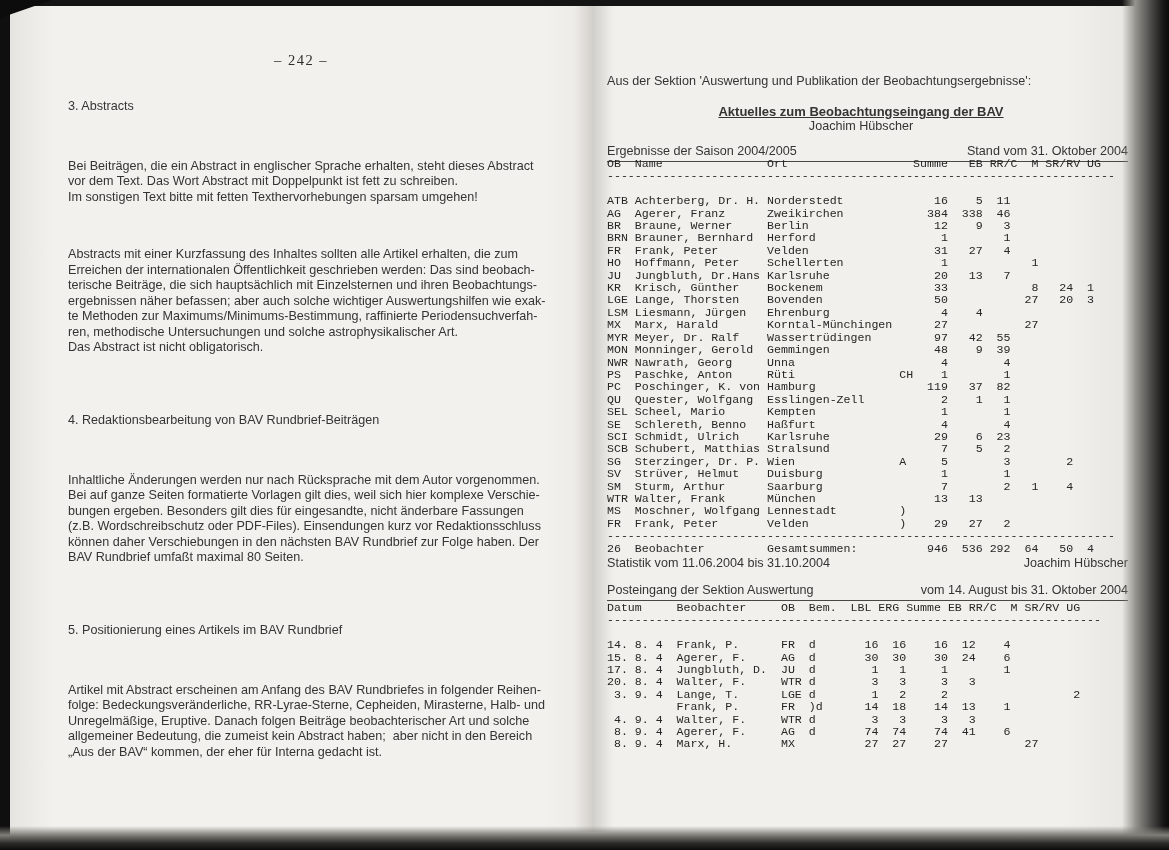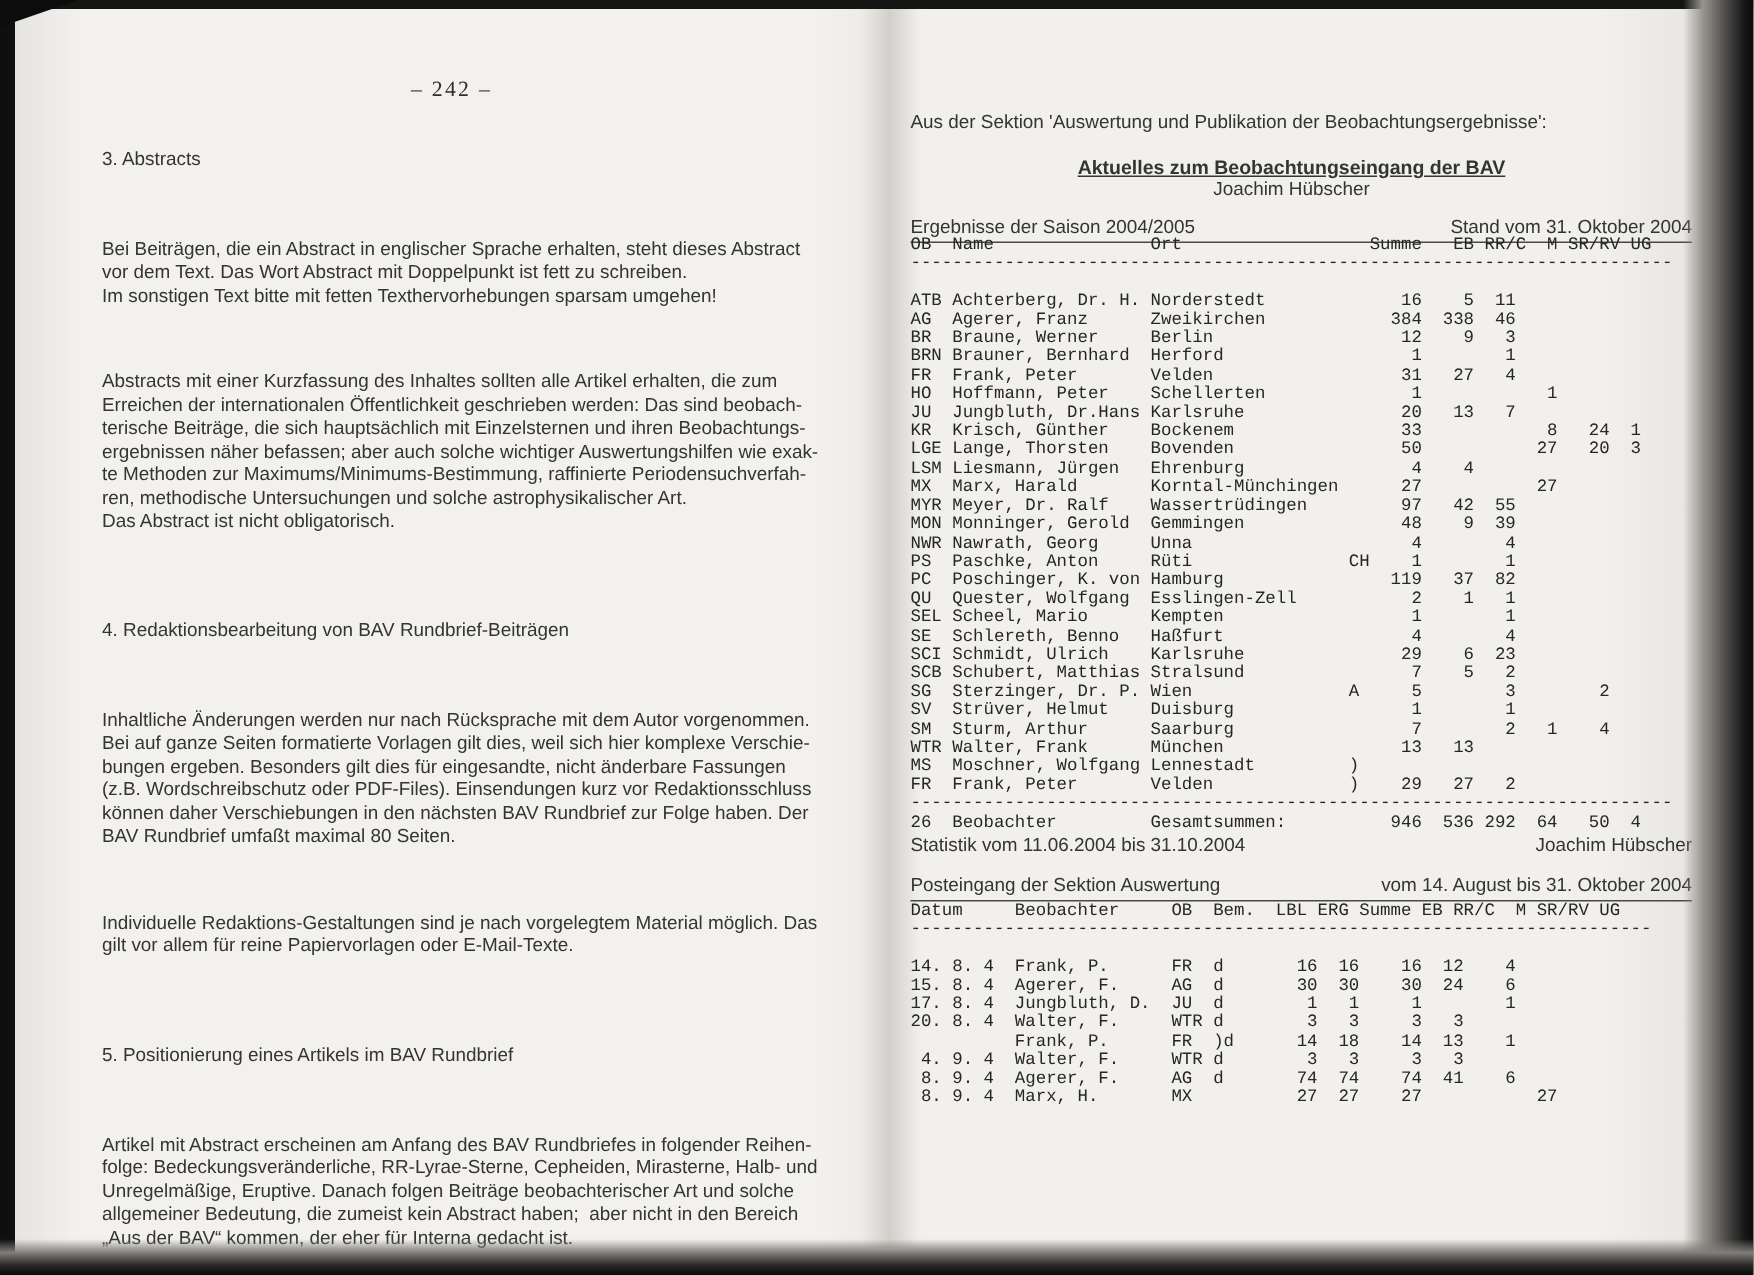--- a/index.html
+++ b/index.html
@@ -88,22 +88,20 @@
 ren, methodische Untersuchungen und solche astrophysikalischer Art.
 Das Abstract ist nicht obligatorisch.</div>
 
       <div class="heading">4. Redaktionsbearbeitung von BAV Rundbrief-Beiträgen</div>
       <div class="para">Inhaltliche Änderungen werden nur nach Rücksprache mit dem Autor vorgenommen.
 Bei auf ganze Seiten formatierte Vorlagen gilt dies, weil sich hier komplexe Verschie-
 bungen ergeben. Besonders gilt dies für eingesandte, nicht änderbare Fassungen
 (z.B. Wordschreibschutz oder PDF-Files). Einsendungen kurz vor Redaktionsschluss
 können daher Verschiebungen in den nächsten BAV Rundbrief zur Folge haben. Der
 BAV Rundbrief umfaßt maximal 80 Seiten.</div>
-      <div class="para">Individuelle Redaktions-Gestaltungen sind je nach vorgelegtem Material möglich. Das
-gilt vor allem für reine Papiervorlagen oder E-Mail-Texte.</div>
 
       <div class="heading">5. Positionierung eines Artikels im BAV Rundbrief</div>
       <div class="para">Artikel mit Abstract erscheinen am Anfang des BAV Rundbriefes in folgender Reihen-
 folge: Bedeckungsveränderliche, RR-Lyrae-Sterne, Cepheiden, Mirasterne, Halb- und
 Unregelmäßige, Eruptive. Danach folgen Beiträge beobachterischer Art und solche
 allgemeiner Bedeutung, die zumeist kein Abstract haben;  aber nicht in den Bereich
 „Aus der BAV“ kommen, der eher für Interna gedacht ist.</div>
 
       
       
@@ -169,20 +167,21 @@
     </div>
 
     <div class="monoblock t2">
         <div class="mline">Datum     Beobachter     OB  Bem.  LBL ERG Summe EB RR/C  M SR/RV UG</div>
         <div class="mline">-----------------------------------------------------------------------</div>
         <div class="mline">&nbsp;</div>
         <div class="mline">14. 8. 4  Frank, P.      FR  d       16  16    16  12    4             </div>
         <div class="mline">15. 8. 4  Agerer, F.     AG  d       30  30    30  24    6             </div>
         <div class="mline">17. 8. 4  Jungbluth, D.  JU  d        1   1     1        1             </div>
         <div class="mline">20. 8. 4  Walter, F.     WTR d        3   3     3   3                  </div>
+        <div class="mline"> 3. 9. 4  Lange, T.      LGE d        1   2     2                  2   </div>
         <div class="mline">          Frank, P.      FR  )d      14  18    14  13    1             </div>
         <div class="mline"> 4. 9. 4  Walter, F.     WTR d        3   3     3   3                  </div>
         <div class="mline"> 8. 9. 4  Agerer, F.     AG  d       74  74    74  41    6             </div>
         <div class="mline"> 8. 9. 4  Marx, H.       MX          27  27    27           27         </div>
       </div>
   </div>
 
   <div class="gutter-shadow"></div>
   <div class="edge-top"></div>
   <div class="edge-left"></div>

